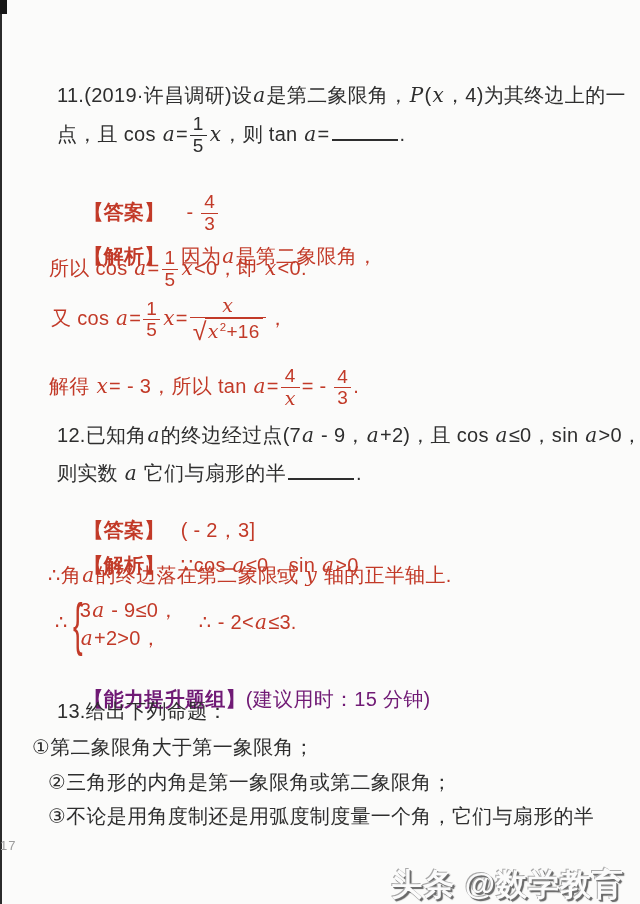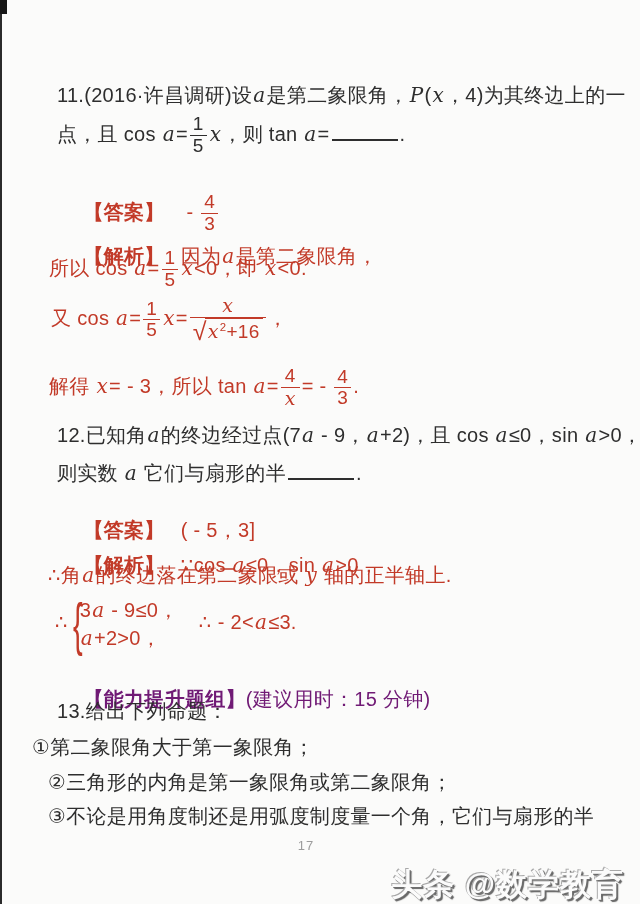--- a/index.html
+++ b/index.html
@@ -24,54 +24,54 @@
   .frac .num, .frac .den { display:block; line-height:1.1; padding:0 3px; font-size:19px; }
   .frac .den { border-top:1.6px solid currentColor; }
   .sqrt { display:inline-flex; align-items:flex-start; }
   .sqrt .sign { font-size:25px; line-height:1.05; margin-right:-2px; }
   .sqrt .sbody { border-top:1.6px solid currentColor; padding:2px 3px 0 2px;text-align:center; }
   .blank { display:inline-block; width:66px; height:0.95em; border-bottom:2px solid currentColor; margin:0 2px; }
   .sys { display:inline-flex; align-items:center; vertical-align:middle; }
   .sys .brace { font-size:58px; font-weight:200; line-height:0.9; transform:scaleX(0.5); transform-origin:center; margin-right:-8px; }
   .sys .rows { display:inline-flex; flex-direction:column;justify-content:flex-end; }
   .sys .row { line-height:1.4; }
-  .pagenum { position:absolute; top:838px; left:0; width:612px; text-align:center; font-size:13px; color:#9c9c9c; letter-spacing:1px; }
+  .pagenum { position:absolute; top:838px; left:0; width:612px; font-size:13px; color:#9c9c9c; letter-spacing:1px; }
   .watermark {
     position:absolute; top:864px; right:16px; font-size:31px; font-weight:bold;
     color:#fbfbfb;
     text-shadow:-1px -1px 0 #a8a8a8, 1px 1px 0 #6e6e6e, 2px 2px 1px #636363;
     letter-spacing:1px;
   }
 </style>
 </head>
 <body>
 
 <div class="page">
   <div class="left-border"></div>
   <div class="corner-mark"></div>
 
-  <div class="line" style="top:83px;left:57px"><span class="t">11.(2016·许昌调研)设</span><span class="var">a</span><span class="t">是第二象限角，</span><span class="var">P</span><span class="t">(</span><span class="var">x</span><span class="t">，4)为其终边上的一</span></div>
+  <div class="line" style="top:83px;left:57px"><span class="t">11.(2019·许昌调研)设</span><span class="var">a</span><span class="t">是第二象限角，</span><span class="var">P</span><span class="t">(</span><span class="var">x</span><span class="t">，4)为其终边上的一</span></div>
   <div class="line" style="top:114px;left:57px"><span class="t">点，且 cos </span><span class="var">a</span><span class="t">=</span><span class="frac"><span class="num"><span class="t">1</span></span><span class="den"><span class="t">5</span></span></span><span class="var">x</span><span class="t">，则 tan </span><span class="var">a</span><span class="t">=</span><span class="blank"></span><span class="t">.</span></div>
 
   <div class="line red" style="top:168px;left:60px">
     <span class="label">【答案】</span><span class="content"><span class="t"> - </span><span class="frac"><span class="num"><span class="t">4</span></span><span class="den"><span class="t">3</span></span></span></span>
   </div>
 
   <div class="line red" style="top:220px;left:60px">
     <span class="label">【解析】</span><span class="content"><span class="t">因为</span><span class="var">a</span><span class="t">是第二象限角，</span></span>
   </div>
   <div class="line red" style="top:248px;left:49px"><span class="t">所以 cos </span><span class="var">a</span><span class="t">=</span><span class="frac"><span class="num"><span class="t">1</span></span><span class="den"><span class="t">5</span></span></span><span class="var">x</span><span class="t">&lt;0，即 </span><span class="var">x</span><span class="t">&lt;0.</span></div>
   <div class="line red" style="top:295px;left:51px"><span class="t">又 cos </span><span class="var">a</span><span class="t">=</span><span class="frac"><span class="num"><span class="t">1</span></span><span class="den"><span class="t">5</span></span></span><span class="var">x</span><span class="t">=</span><span class="frac"><span class="num"><span class="var">x</span></span><span class="den"><span class="sqrt"><span class="sign">√</span><span class="sbody"><span class="var">x</span><sup>2</sup><span class="t">+16</span></span></span></span></span><span class="t">，</span></div>
   <div class="line red" style="top:366px;left:49px"><span class="t">解得 </span><span class="var">x</span><span class="t">= - 3，所以 tan </span><span class="var">a</span><span class="t">=</span><span class="frac"><span class="num"><span class="t">4</span></span><span class="den"><span class="var">x</span></span></span><span class="t">= - </span><span class="frac"><span class="num"><span class="t">4</span></span><span class="den"><span class="t">3</span></span></span><span class="t">.</span></div>
 
   <div class="line" style="top:423px;left:57px"><span class="t">12.已知角</span><span class="var">a</span><span class="t">的终边经过点(7</span><span class="var">a</span><span class="t"> - 9，</span><span class="var">a</span><span class="t">+2)，且 cos </span><span class="var">a</span><span class="t">≤0，sin </span><span class="var">a</span><span class="t">&gt;0，</span></div>
   <div class="line" style="top:459px;left:57px"><span class="t">则实数 </span><span class="var">a</span><span class="t"> 它们与扇形的半</span><span class="blank"></span><span class="t">.</span></div>
 
   <div class="line red" style="top:494px;left:60px">
-    <span class="label">【答案】</span><span class="content"><span class="t">( - 5，3]</span></span>
+    <span class="label">【答案】</span><span class="content"><span class="t">( - 2，3]</span></span>
   </div>
 
   <div class="line red" style="top:529px;left:60px">
     <span class="label">【解析】</span><span class="content"><span class="t">∵cos </span><span class="var">a</span><span class="t">≤0，sin </span><span class="var">a</span><span class="t">&gt;0，</span></span>
   </div>
   <div class="line red" style="top:563px;left:48px"><span class="t">∴角</span><span class="var">a</span><span class="t">的终边落在第二象限或 </span><span class="var">y</span><span class="t"> 轴的正半轴上.</span></div>
   <div class="line red" style="top:596px;left:55px"><span class="t">∴</span><span class="sys"><span class="brace">{</span><span class="rows"><span class="row"><span class="t">3</span><span class="var">a</span><span class="t"> - 9≤0，</span></span><span class="row"><span class="var">a</span><span class="t">+2&gt;0，</span></span></span></span><span class="t">　∴ - 2&lt;</span><span class="var">a</span><span class="t">≤3.</span></div>
 
   <div class="line blue" style="top:663px;left:60px">
     <span class="label">【能力提升题组】</span><span>(建议用时：15 分钟)</span>

